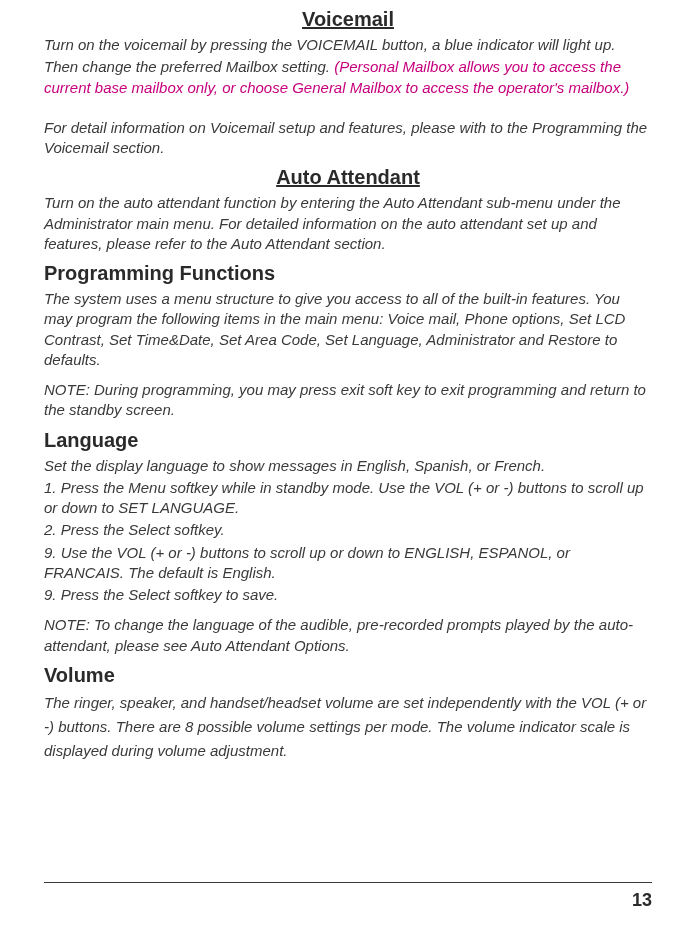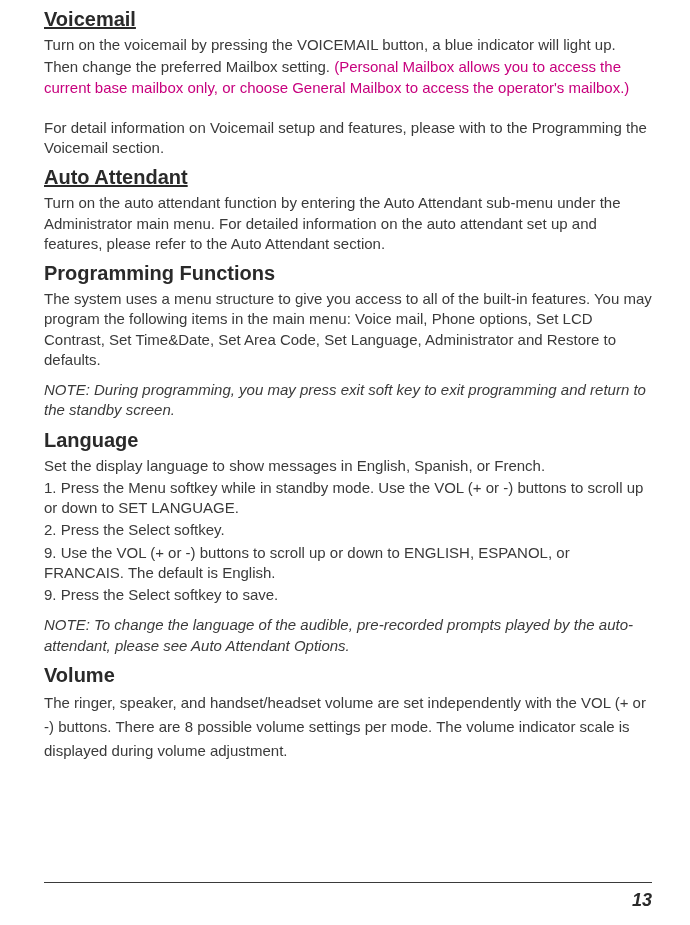--- a/index.html
+++ b/index.html
@@ -12,46 +12,46 @@
       padding: 8px 38px 0 44px;
       position: relative;
     }
     .section-title {
       font-size: 20px;
       font-weight: bold;
       color: #2a2a2a;
       margin-top: 8px;
       margin-bottom: 4px;
     }
-    .section-title.underline { text-decoration: underline; }
+    .section-title.underline { text-decoration: underline; text-align: center; }
     .body-text {
       font-size: 15px;
       line-height: 1.35;
       color: #3a3a3a;
       margin-bottom: 2px;
+      font-style: italic;
     }
     .magenta { color: #c7007d; text-align: center; }
     .italic { font-style: italic; }
     .gap-small { height: 8px; }
     .gap-med { height: 18px; }
     .footer-line {
       position: absolute;
       bottom: 42px;
       left: 44px;
       right: 38px;
       border-top: 1px solid #3a3a3a;
     }
     .page-num {
       position: absolute;
       bottom: 14px;
       right: 38px;
       font-size: 18px;
       font-weight: bold;
       color: #2a2a2a;
-      font-style: italic;
     }
     .first-title { margin-top: 0; }
   </style>
 </head>
 <body>
 
 <div class="section-title underline first-title">Voicemail</div>
 <div class="body-text">Turn on the voicemail by pressing the VOICEMAIL button, a blue indicator will light up.</div>
 <div class="body-text">
   <span>Then change the preferred Mailbox setting. </span><span class="magenta">(Personal Mailbox allows you to access the current base mailbox only, or choose General Mailbox to access the operator's mailbox.)</span>

